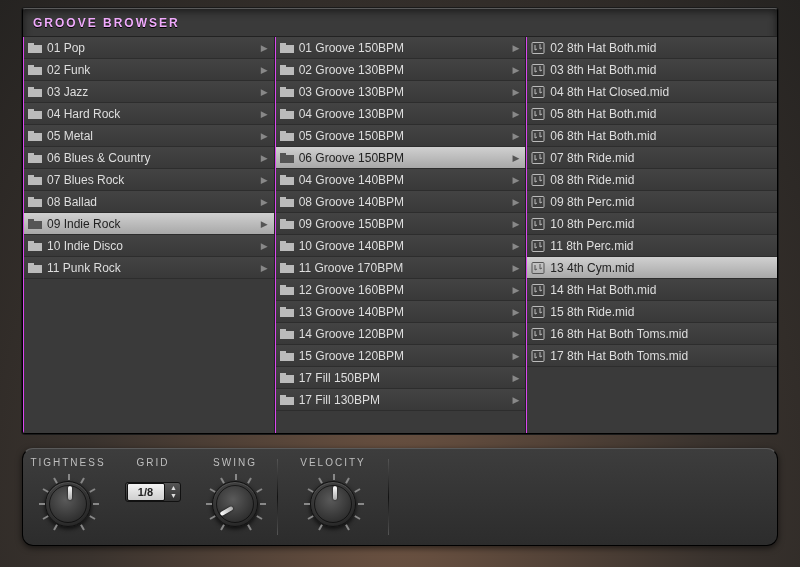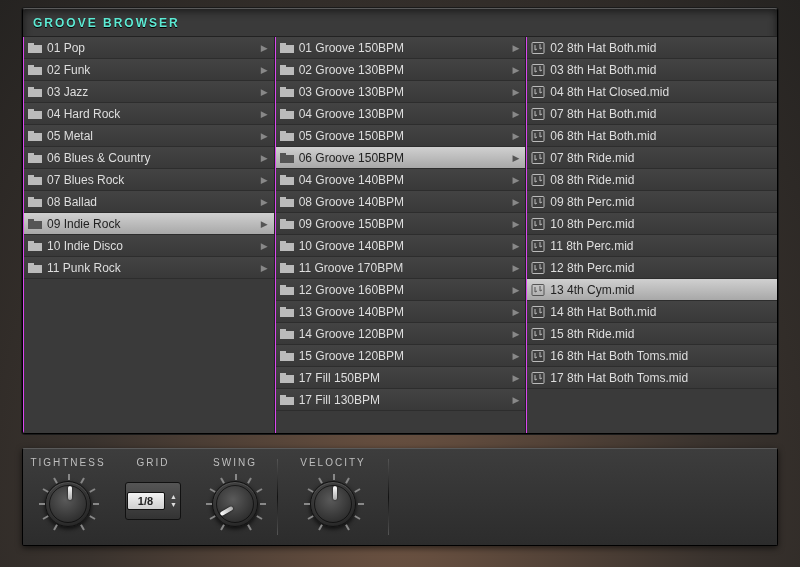--- a/index.html
+++ b/index.html
@@ -29,21 +29,21 @@
     background: #3a3a3a;
     border: 1px solid #000;
     border-top-color:#5a5a5a;
     border-radius: 3px;
     box-shadow: 0 0 0 1px #1a1a1a, 0 2px 8px rgba(0,0,0,.6) inset;
     display: flex;
     flex-direction: column;
     overflow: hidden;
   }
   .browser-title {
-    color: #5eead4;
+    color: #f0abfc;
     font-size: 12px;
     letter-spacing: 2px;
     padding: 7px 10px 6px;
     font-weight: bold;
     text-shadow: 0 1px 0 #000;
   }
   .columns {
     flex: 1;
     display: flex;
     background: #333;
@@ -98,21 +98,21 @@
   
   .controls-panel {
     position: absolute;
     left: 22px;
     right: 22px;
     top: 448px;
     height: 98px;
     background: linear-gradient(#3d3d3d,#2c2c2c);
     border: 1px solid #000;
     border-top-color:#5a5a5a;
-    border-radius: 2px;
+    border-radius: 11px;
     box-shadow: 0 2px 6px rgba(0,0,0,.6);
     display:flex;
     align-items:stretch;
   }
   .ctrl-group {
     display:flex;
     flex-direction:column;
     align-items:center;
     justify-content:flex-start;
     padding:8px 0 6px;
@@ -162,21 +162,21 @@
   .tick-ring .tick{
     position:absolute;
     left:50%;top:0;
     width:2px;height:6px;
     background:#888;
     transform-origin:50% 30px;
   }
 
   
   .grid-box{
-    width:56px; height:38px;
+    width:56px; height:20px;
     background:linear-gradient(#555,#333);
     border:1px solid #111;
     border-radius:3px;
     display:flex;align-items:center;justify-content:center;
     position:relative;
     margin-top:8px;
   }
   .grid-value{
     width:38px;height:18px;
     background:linear-gradient(#f3f3f3,#cfcfcf);
@@ -468,21 +468,21 @@
             <rect x="1" y="0.5" width="12" height="11" rx="1"></rect>
             <path d="M4 3v5M4 8l2-1M9 2v5M9 7l2-1"></path>
           </svg>
           <span>04 8th Hat Closed.mid</span>
         </div>
         <div class="row">
           <svg class="icon-svg file-icon" viewBox="0 0 14 12">
             <rect x="1" y="0.5" width="12" height="11" rx="1"></rect>
             <path d="M4 3v5M4 8l2-1M9 2v5M9 7l2-1"></path>
           </svg>
-          <span>07 8th Hat Both.mid</span>
+          <span>05 8th Hat Both.mid</span>
         </div>
         <div class="row">
           <svg class="icon-svg file-icon" viewBox="0 0 14 12">
             <rect x="1" y="0.5" width="12" height="11" rx="1"></rect>
             <path d="M4 3v5M4 8l2-1M9 2v5M9 7l2-1"></path>
           </svg>
           <span>06 8th Hat Both.mid</span>
         </div>
         <div class="row">
           <svg class="icon-svg file-icon" viewBox="0 0 14 12">
@@ -511,27 +511,20 @@
             <path d="M4 3v5M4 8l2-1M9 2v5M9 7l2-1"></path>
           </svg>
           <span>10 8th Perc.mid</span>
         </div>
         <div class="row">
           <svg class="icon-svg file-icon" viewBox="0 0 14 12">
             <rect x="1" y="0.5" width="12" height="11" rx="1"></rect>
             <path d="M4 3v5M4 8l2-1M9 2v5M9 7l2-1"></path>
           </svg>
           <span>11 8th Perc.mid</span>
-        </div>
-        <div class="row">
-          <svg class="icon-svg file-icon" viewBox="0 0 14 12">
-            <rect x="1" y="0.5" width="12" height="11" rx="1"></rect>
-            <path d="M4 3v5M4 8l2-1M9 2v5M9 7l2-1"></path>
-          </svg>
-          <span>12 8th Perc.mid</span>
         </div>
         <div class="row selected">
           <svg class="icon-svg file-icon" viewBox="0 0 14 12">
             <rect x="1" y="0.5" width="12" height="11" rx="1"></rect>
             <path d="M4 3v5M4 8l2-1M9 2v5M9 7l2-1"></path>
           </svg>
           <span>13 4th Cym.mid</span>
         </div>
         <div class="row">
           <svg class="icon-svg file-icon" viewBox="0 0 14 12">

